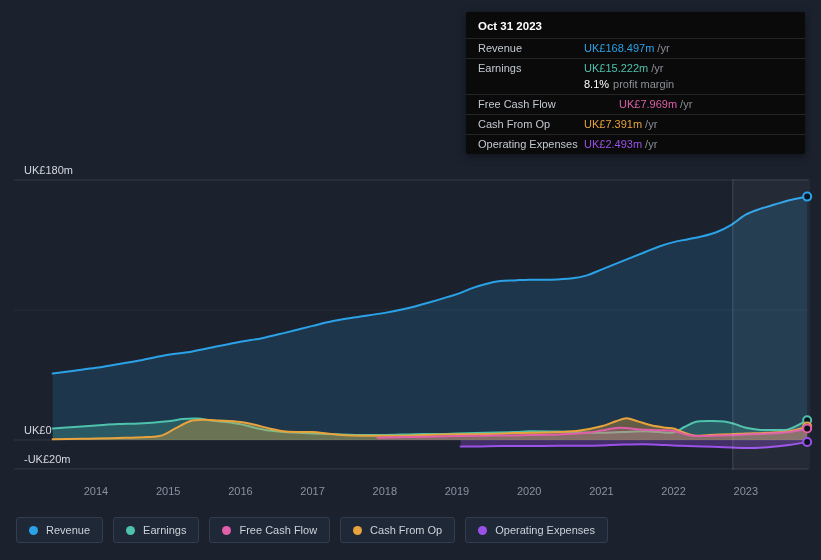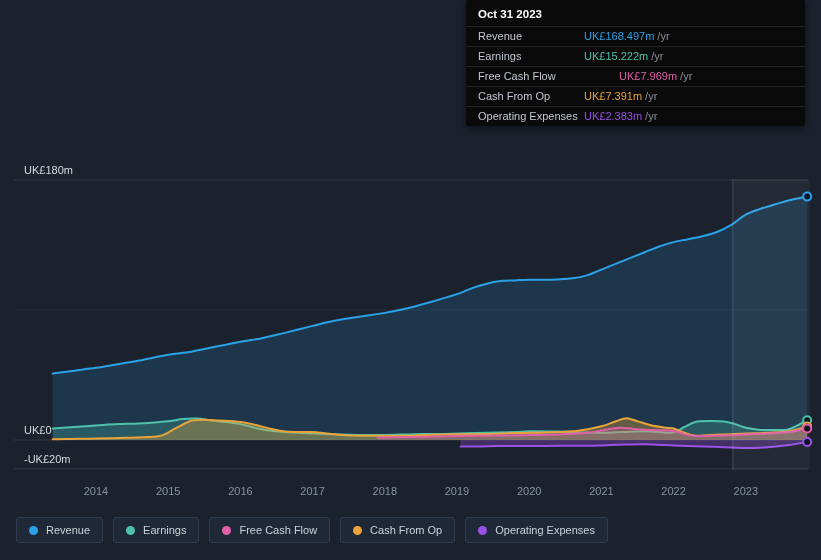--- a/index.html
+++ b/index.html
@@ -5,21 +5,21 @@
   html,body{margin:0;padding:0}
   body{
     width:821px;height:560px;position:relative;overflow:hidden;
     background:#1b222e;
     font-family:"Liberation Sans",sans-serif;
   }
   #chart{position:absolute;left:0;top:0}
 
   
   .tooltip{
-    position:absolute;left:466px;top:0;width:339px;
+    position:absolute;left:466px;top:12px;width:339px;
     background:#0a0a0b;border-radius:2px;z-index:5;
     box-shadow:0 2px 8px rgba(0,0,0,.5);
   }
   .tt-title{padding:8px 12px 6px;color:#ffffff;font-size:11.5px;font-weight:bold}
   .tt-row{display:flex;align-items:center;padding:3px 12px 4px;font-size:11px;border-top:1px solid #252527}
   .tt-row.no-sep{border-top:none;padding-top:0}
   .tt-label{flex:0 0 106px;color:#c3c9d0}
   .tt-value b{font-weight:normal}
   .tt-unit{color:#8a8f96;margin-left:3px}
   .tt-margin-label{color:#8a8f96;margin-left:4px}
@@ -80,34 +80,38 @@
   <div class="tt-row">
     <span class="tt-label">Revenue</span>
     <span class="tt-value"><b style="color: rgb(43, 162, 232);">UK£168.497m</b><span class="tt-unit">/yr</span></span>
   </div>
 
   <div class="tt-row">
     <span class="tt-label">Earnings</span>
     <span class="tt-value"><b style="color: rgb(78, 194, 172);">UK£15.222m</b><span class="tt-unit">/yr</span></span>
   </div>
 
+  <div class="tt-row no-sep">
+    <span class="tt-label"></span>
+    <span class="tt-value"><b class="white">8.1%</b><span class="tt-margin-label">profit margin</span></span>
+  </div>
 
   <div class="tt-row">
     <span class="tt-label">Free Cash Flow</span>
     <span class="tt-value"><b style="color: rgb(224, 95, 169); margin-left: 35px;">UK£7.969m</b><span class="tt-unit">/yr</span></span>
   </div>
 
   <div class="tt-row">
     <span class="tt-label">Cash From Op</span>
     <span class="tt-value"><b style="color: rgb(232, 163, 61);">UK£7.391m</b><span class="tt-unit">/yr</span></span>
   </div>
 
   <div class="tt-row">
     <span class="tt-label">Operating Expenses</span>
-    <span class="tt-value"><b style="color: rgb(155, 81, 232);">UK£2.383m</b><span class="tt-unit">/yr</span></span>
+    <span class="tt-value"><b style="color: rgb(155, 81, 232);">UK£2.493m</b><span class="tt-unit">/yr</span></span>
   </div>
 </div>
 
 <div class="legend">
   <div class="legend-item">
     <span class="dot" style="background-color: rgb(43, 162, 232);"></span>
     <span>Revenue</span>
   </div>
   <div class="legend-item">
     <span class="dot" style="background-color: rgb(78, 194, 172);"></span>

